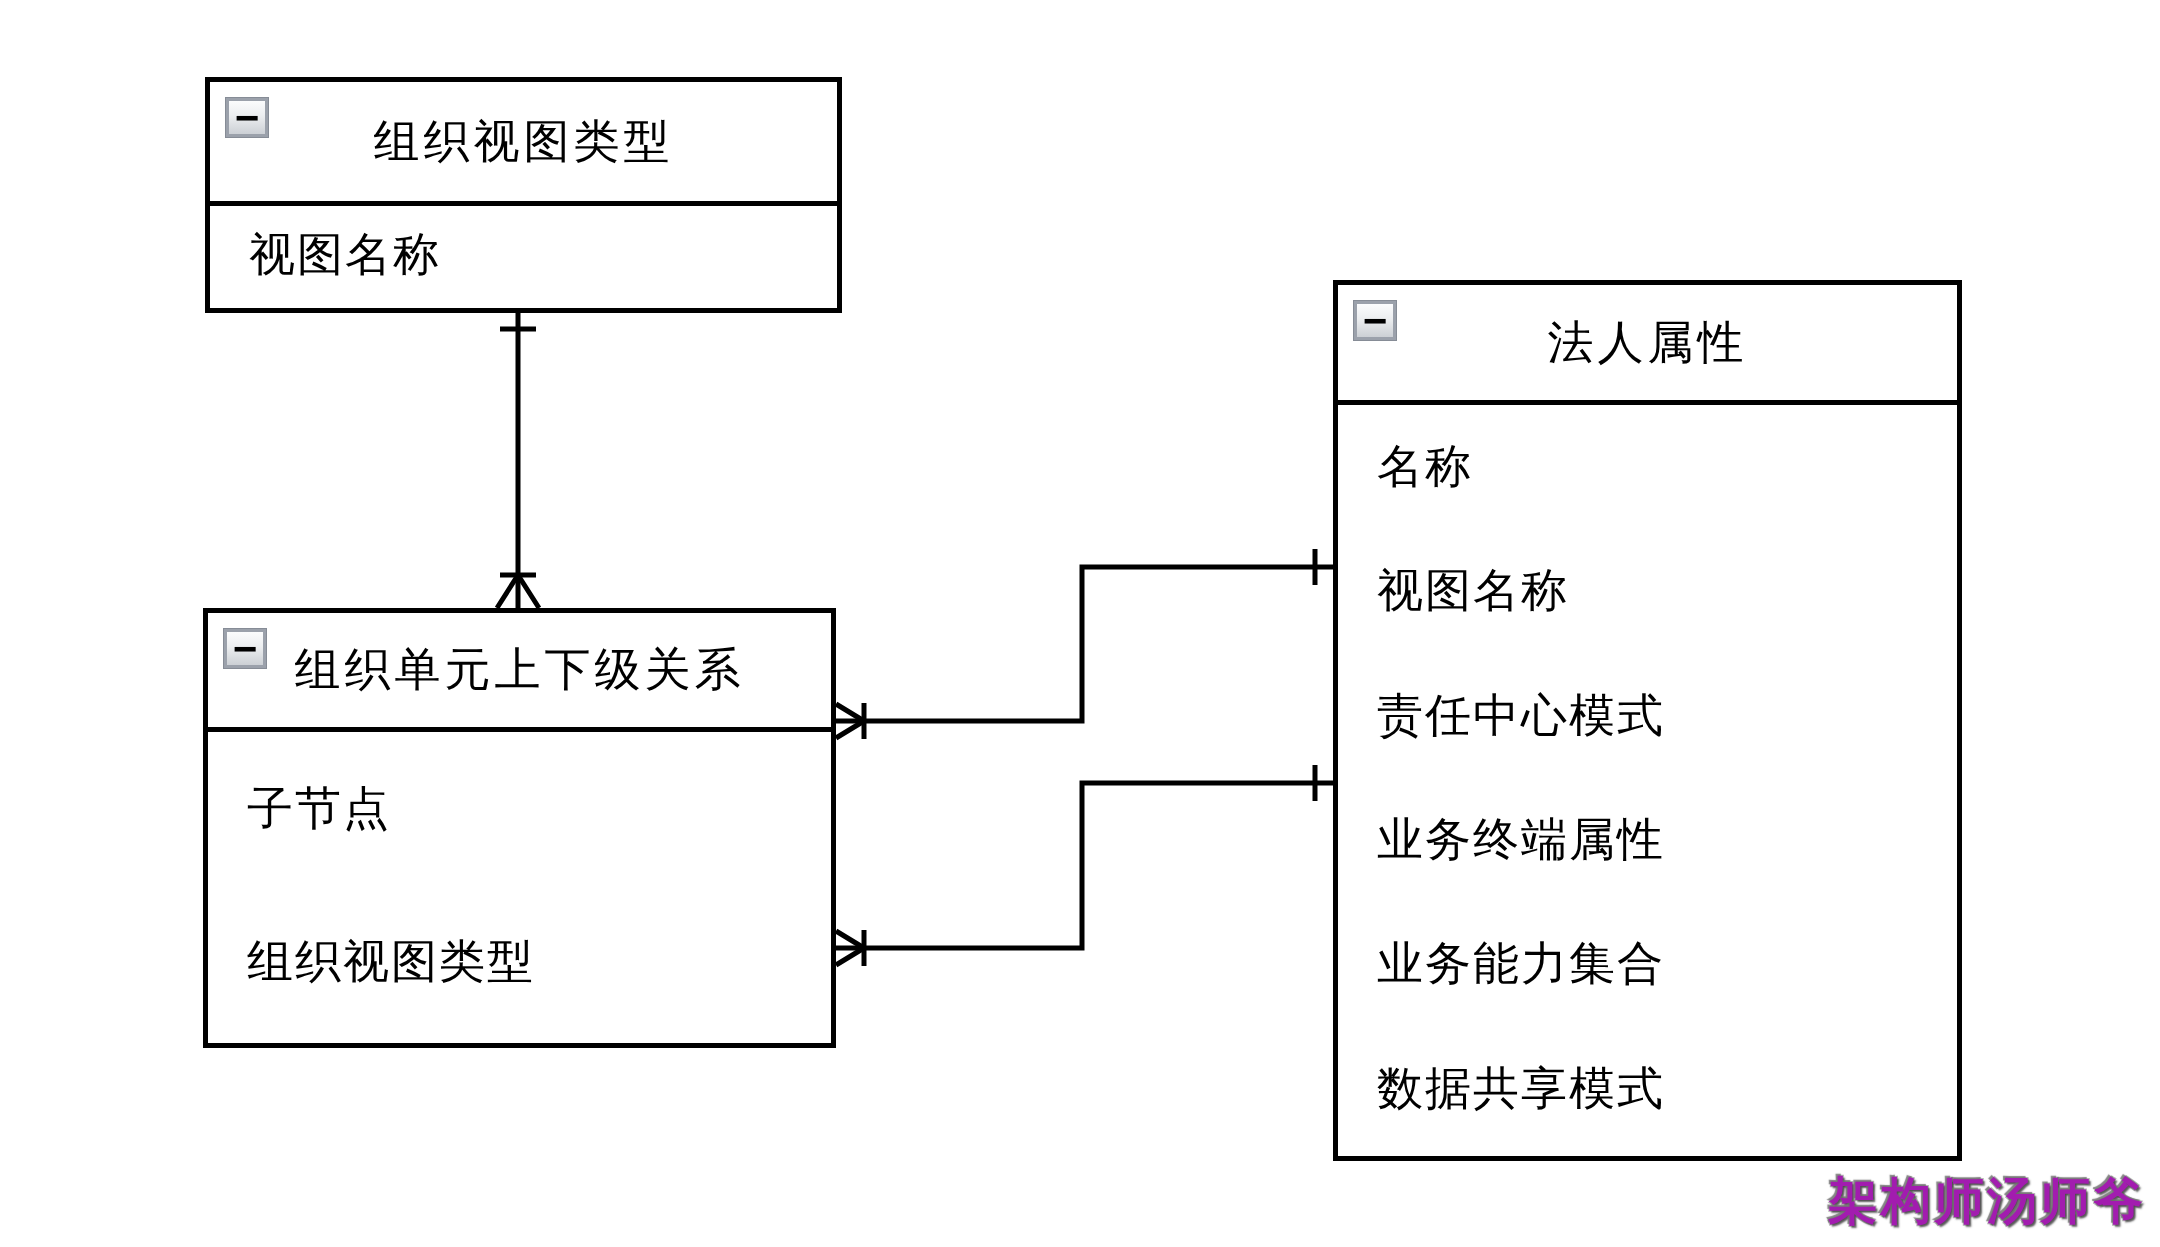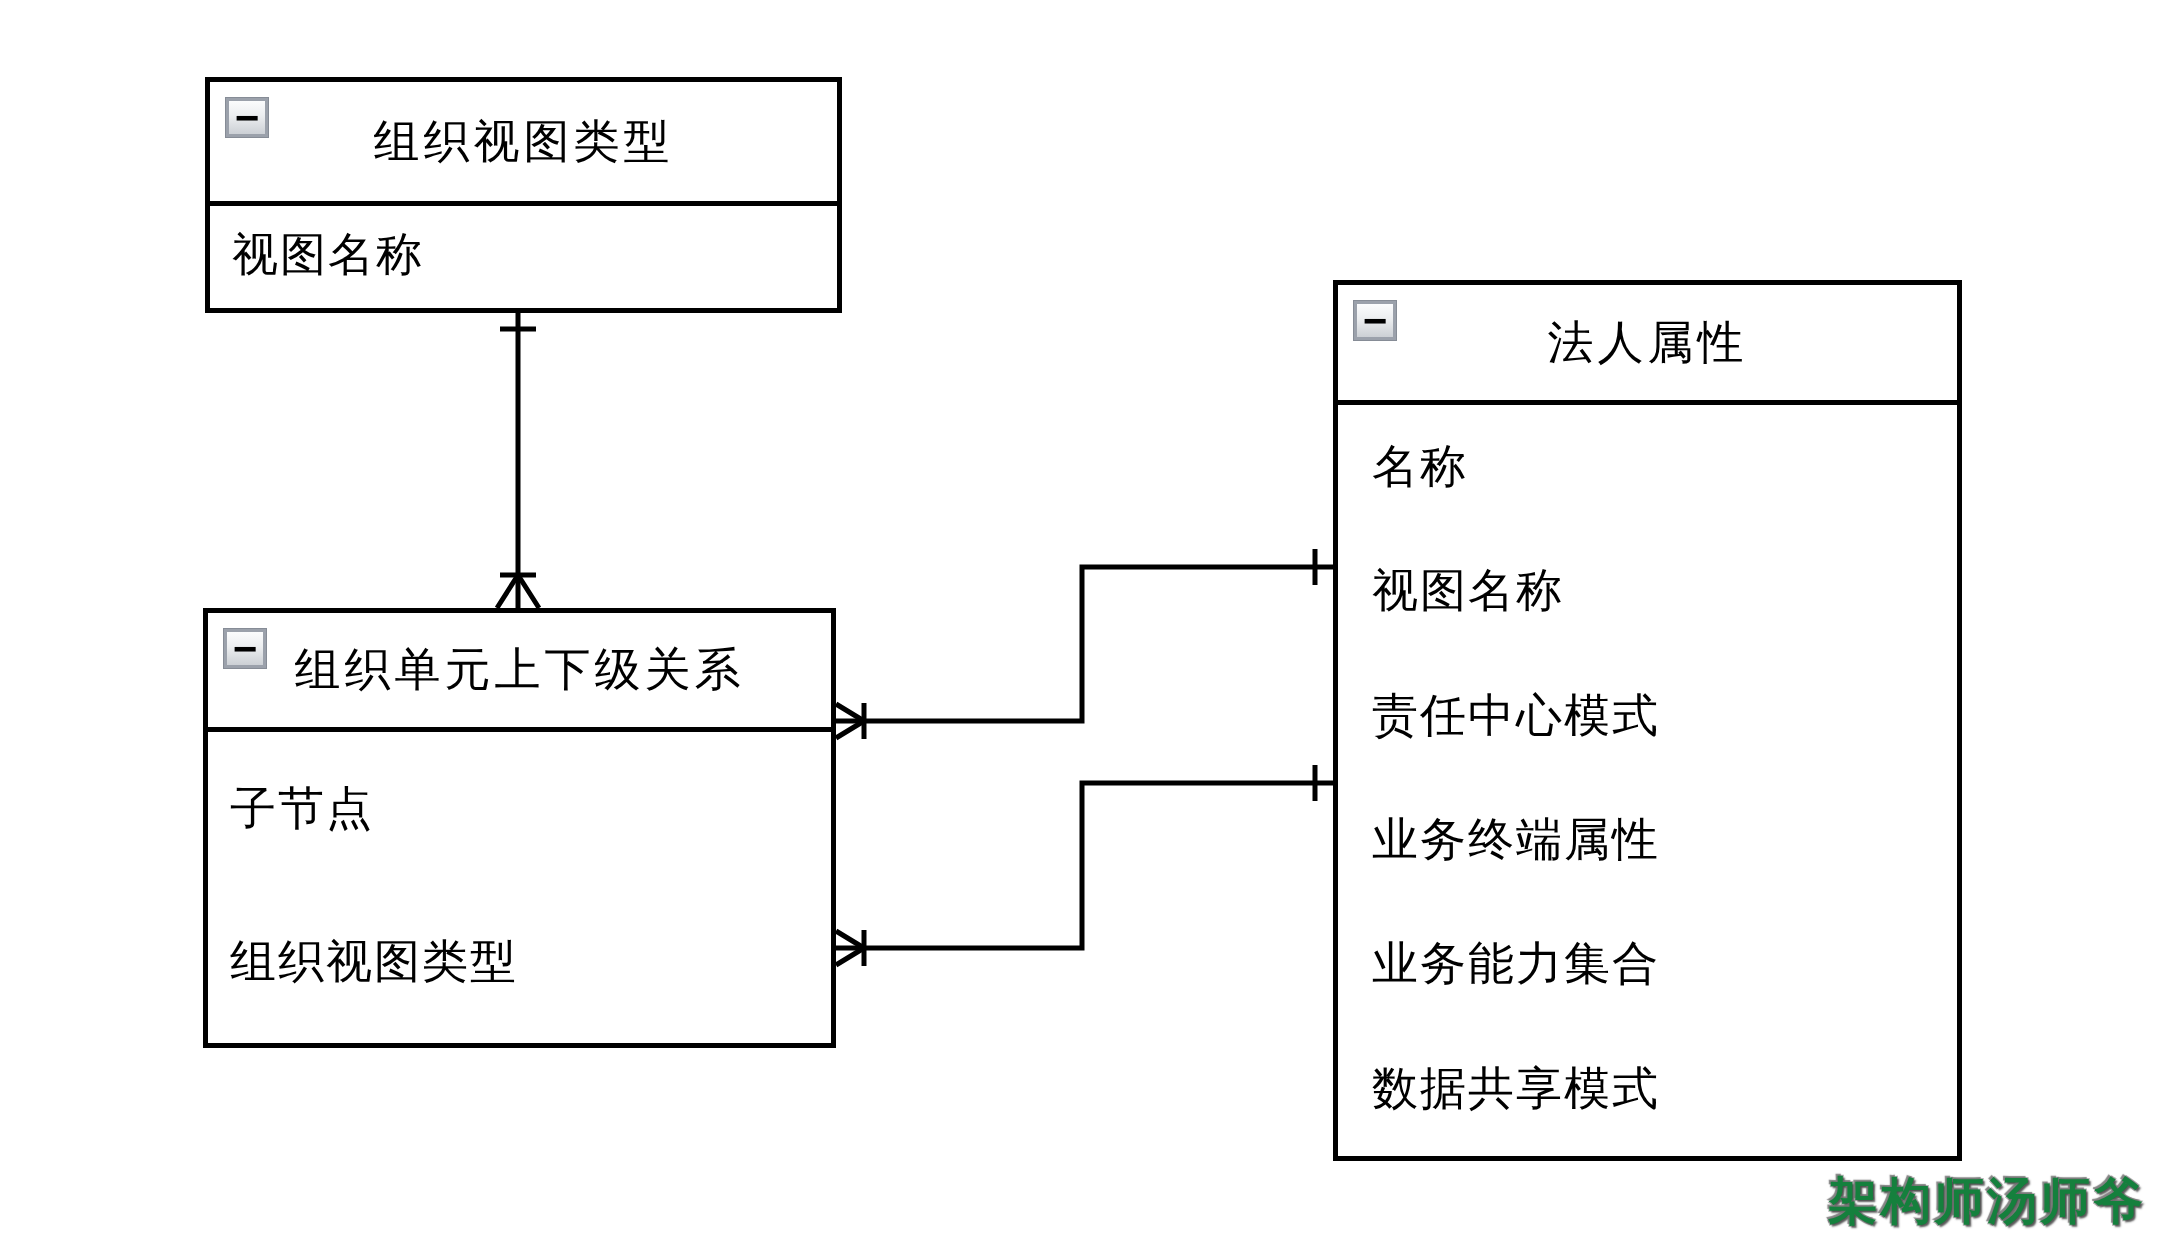--- a/index.html
+++ b/index.html
@@ -50,42 +50,43 @@
     box-sizing:border-box;
   }
   .field{
     flex:1;
     display:flex;
     align-items:center;
     padding-left:22px;
     font-size:46px;
     letter-spacing:2px;
     white-space:nowrap;
+    margin-left:17px;
   }
 
   
   #entity-view-type{left:205px;top:77px;width:637px;height:236px;}
   #entity-view-type .entity-header{height:124px;}
   #entity-view-type .entity-fields{height:97px;}
 
   #entity-hierarchy{left:203px;top:608px;width:633px;height:440px;}
   #entity-hierarchy .entity-header{height:119px;}
   #entity-hierarchy .entity-fields{height:306px;}
 
   #entity-org-unit{left:1333px;top:280px;width:629px;height:881px;}
   #entity-org-unit .entity-header{height:120px;}
-  #entity-org-unit .entity-fields{height:746px;padding-left:12px;}
+  #entity-org-unit .entity-fields{height:746px;}
 
   .watermark{
     position:absolute;
     right:14px;bottom:12px;
     font-size:50px;
     font-weight:700;
     letter-spacing:3px;
-    color:#15803d;
+    color:#a21caf;
     text-shadow:
       -2px -2px 1px rgba(110,110,110,.85),
        2px  2px 2px rgba(70,70,70,.9),
       -1px  1px 0   rgba(135,135,135,.6),
        1px -1px 0   rgba(135,135,135,.6);
     white-space:nowrap;
   }
 </style>
 </head>
 <body>

